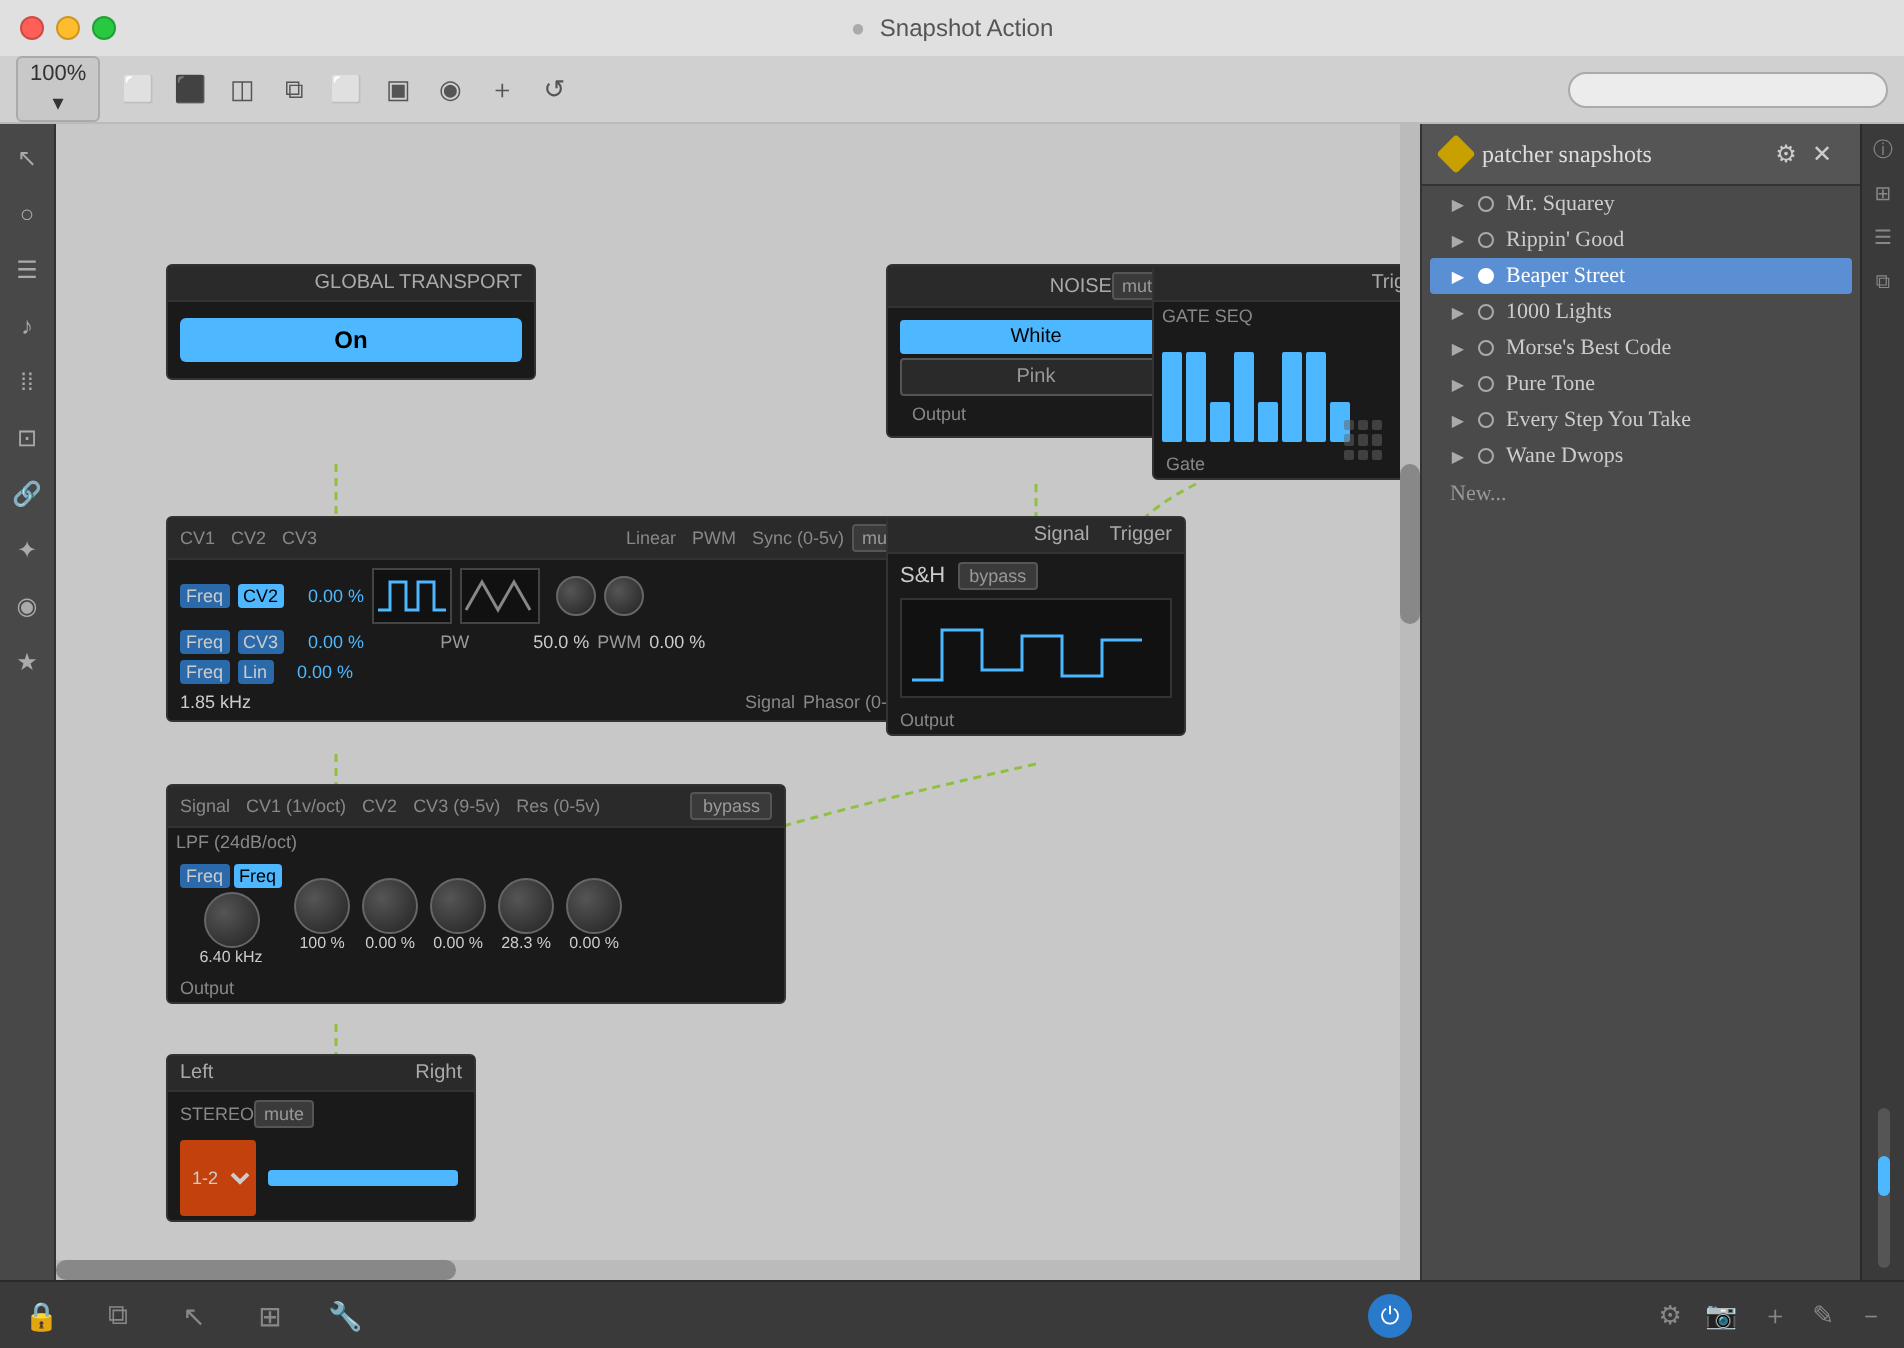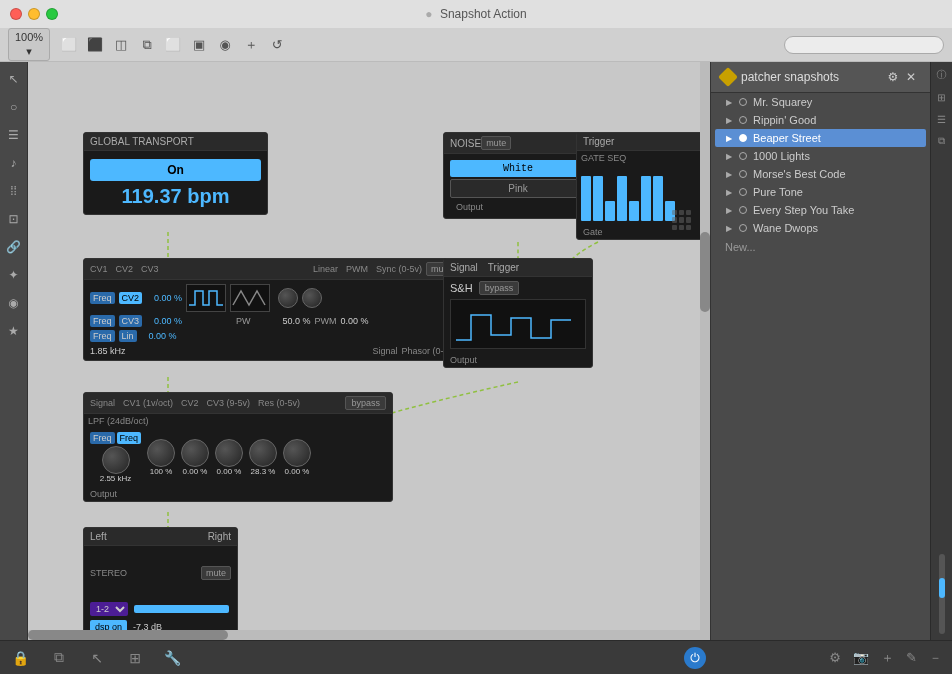--- a/index.html
+++ b/index.html
@@ -261,21 +261,21 @@
       font-size: 10px;
     }
     .module-header {
       background: #2a2a2a;
       padding: 3px 6px;
       font-size: 10px;
       color: #aaa;
       border-bottom: 1px solid #333;
       display: flex;
       align-items: center;
-      justify-content: flex-start;
+      justify-content: flex-end;
     }
     .mute-btn {
       background: #3a3a3a;
       border: 1px solid #555;
       border-radius: 2px;
       padding: 1px 4px;
       font-size: 9px;
       color: #999;
       cursor: pointer;
     }
@@ -325,21 +325,20 @@
 
     
     .noise-white-btn {
       background: #4db8ff;
       color: #000;
       text-align: center;
       padding: 3px;
       border-radius: 2px;
       margin: 2px 0;
       font-size: 10px;
-      font-family: Liberation Mono, monospace;
     }
     .noise-pink-btn {
       background: #2a2a2a;
       border: 1px solid #555;
       text-align: center;
       padding: 3px;
       border-radius: 2px;
       margin: 2px 0;
       font-size: 10px;
       color: #999;
@@ -514,21 +513,20 @@
 
       <path d="M 490 320 Q 400 340 350 355" stroke="#90c040" stroke-width="1.5" stroke-dasharray="4,3" fill="none"></path>
     </svg>
 
     <div class="module transport-mod">
       <div class="module-header">
         <span>GLOBAL TRANSPORT</span>
       </div>
       <div class="module-body">
         <div class="transport-on-btn">On</div>
-        <div class="transport-bpm">119.37 bpm</div>
       </div>
     </div>
 
     <div class="module noise-mod">
       <div class="module-header">
         <span>NOISE</span>
         <button class="mute-btn">mute</button>
       </div>
       <div class="module-body">
         <div class="noise-white-btn">White</div>
@@ -584,21 +582,21 @@
               </svg>
           </div>
           <div class="knob" style="margin-left:4px;"></div>
           <div class="knob"></div>
         </div>
 
         <div style="display:flex; align-items:center; gap:4px; margin-bottom:3px;">
           <button class="osc-freq-btn">Freq</button>
           <button class="osc-freq-btn">CV3</button>
           <span style="color:#4db8ff;font-size:9px;margin-left:8px;">0.00 %</span>
-          <span style="font-size:9px;color:#999;margin-left:50px;">PW</span>
+          <span style="font-size:9px;color:#999;margin-left:34px;">PW</span>
           <span style="color:#ccc;font-size:9px;padding-left:28px;">50.0 %</span>
           <span style="font-size:9px;color:#999;">PWM</span>
           <span style="color:#ccc;font-size:9px;">0.00 %</span>
         </div>
 
         <div style="display:flex; align-items:center; gap:4px; margin-bottom:2px;">
           <button class="osc-freq-btn">Freq</button>
           <button class="osc-freq-btn">Lin</button>
           <span style="color:#4db8ff;font-size:9px;margin-left:8px;">0.00 %</span>
         </div>
@@ -642,21 +640,21 @@
         <button class="bypass-btn">bypass</button>
       </div>
       <div style="padding:2px 4px; font-size:9px; color:#888;">LPF (24dB/oct)</div>
       <div style="display:flex; align-items:center; gap:6px; padding:4px 6px;">
         <div style="display:flex; flex-direction:column; align-items:center;">
           <div style="display:flex; gap:2px; margin-bottom:2px;">
             <button class="osc-freq-btn">Freq</button>
             <button class="osc-freq-btn osc-freq-active">Freq</button>
           </div>
           <div class="knob" style="width:28px;height:28px;"></div>
-          <span style="font-size:8px;color:#ccc;">2.55 kHz</span>
+          <span style="font-size:8px;color:#ccc;">6.40 kHz</span>
         </div>
         <div style="display:flex; flex-direction:column; align-items:center;">
           <div class="knob" style="width:28px;height:28px;"></div>
           <span style="font-size:8px;color:#ccc;text-align:right;">100 %</span>
         </div>
         <div style="display:flex; flex-direction:column; align-items:center;">
           <div class="knob" style="width:28px;height:28px;"></div>
           <span style="font-size:8px;color:#ccc;">0.00 %</span>
         </div>
         <div style="display:flex; flex-direction:column; align-items:center;">
@@ -674,33 +672,29 @@
       </div>
       <div class="signal-label">Output</div>
     </div>
 
     <div class="module stereo-mod">
       <div class="module-header">
         <span>Left</span>
         <span style="flex:1;"></span>
         <span>Right</span>
       </div>
-      <div style="padding:20px 6px; display:flex; align-items:center; justify-content:space-between;">
+      <div style="padding:4px 6px; display:flex; align-items:center; justify-content:flex-start;">
         <span style="font-size:9px;color:#888;">STEREO</span>
         <button class="mute-btn">mute</button>
       </div>
       <div style="display:flex; align-items:center; gap:4px; padding:2px 6px;">
-        <select style="background:#4c1d95;color:#ccc;border:none;font-size:9px;padding:1px 2px;border-radius:2px;">
+        <select style="background:#c2410c;color:#ccc;border:none;font-size:9px;padding:13px 2px;border-radius:2px;">
           <option>1-2</option>
         </select>
         <div style="flex:1; height:8px; background:#4db8ff; border-radius:2px; margin:0 2px;"></div>
-      </div>
-      <div style="display:flex; align-items:center; gap:6px; padding:2px 6px;">
-        <button class="dsp-btn">dsp on</button>
-        <span style="font-size:9px;color:#ccc;">-7.3 dB</span>
       </div>
     </div>
 
     <div class="canvas-scrollbar-h">
       <div class="canvas-scrollbar-thumb"></div>
     </div>
     <div class="canvas-vscroll">
       <div class="canvas-vthumb"></div>
     </div>
 
@@ -711,21 +705,21 @@
       <div style="background:#666;border-radius:1px;"></div>
         <div style="background:#666;border-radius:1px;"></div>
         <div style="background:#666;border-radius:1px;"></div>
       <div style="background:#666;border-radius:1px;"></div>
         <div style="background:#666;border-radius:1px;"></div>
         <div style="background:#666;border-radius:1px;"></div>
     </div>
 
   </div>
 
-  <div style="display:flex;">
+  <div style="display:flex;font-family:Liberation Serif, serif;">
     <div class="right-sidebar">
       <div class="rs-header">
         <div class="rs-diamond"></div>
         <span class="rs-title">patcher snapshots</span>
         <div class="rs-icon-btn">⚙</div>
         <div class="rs-icon-btn">✕</div>
       </div>
 
       <div class="snapshot-item">
         <div class="snapshot-play">▶</div>

